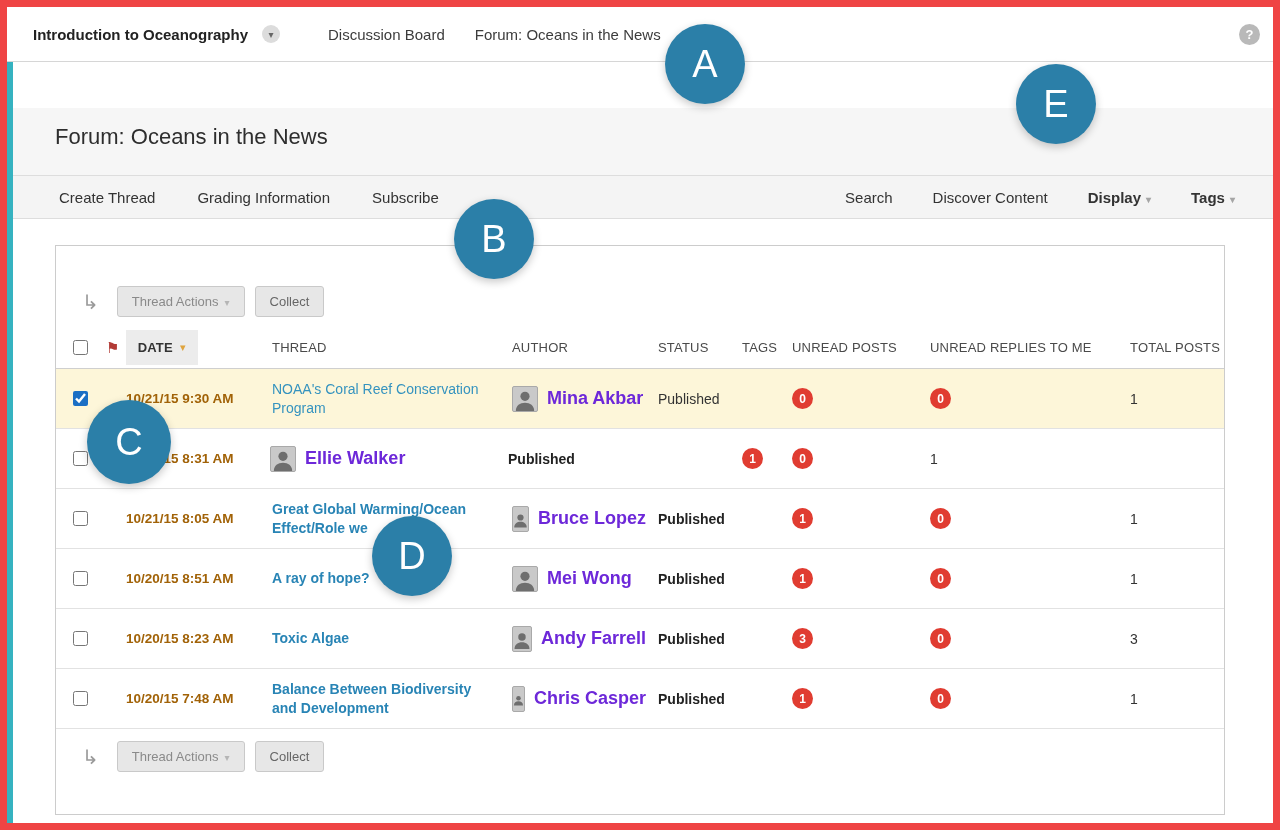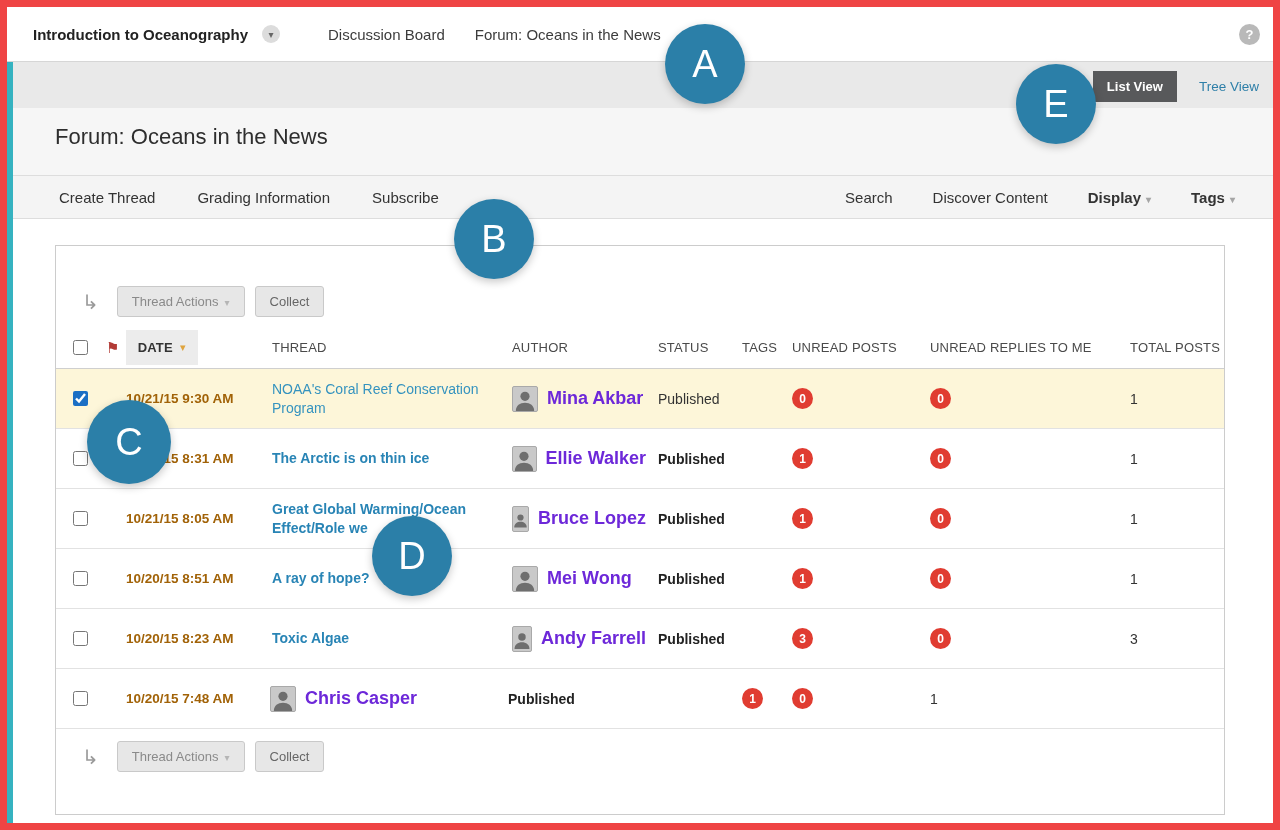--- a/index.html
+++ b/index.html
@@ -128,26 +128,20 @@
   <div class="topbar">
     <span class="course-title">Introduction to Oceanography</span>
     <span class="crumb-chevron">▾</span>
     <span class="crumb first">Discussion Board</span>
     <span class="crumb second">Forum: Oceans in the News</span>
     <span class="help-circle">?</span>
   </div>
 
   <div class="teal-stripe"></div>
 
-  <div class="grayband">
-    <div class="view-toggle">
-      <span class="list-view-btn">List View</span>
-      <span class="tree-view-link">Tree View</span>
-    </div>
-  </div>
 
   <div class="titleband">
     <div class="page-title">Forum: Oceans in the News</div>
   </div>
 
   <div class="actionbar">
     <div class="ab-left">
       <span class="ab-item">Create Thread</span>
       <span class="ab-item">Grading Information</span>
       <span class="ab-item">Subscribe</span>
@@ -209,21 +203,20 @@
         <div class="cell-badge"><span class="badge">0</span></div>
         <div class="cell-badge"><span class="badge">0</span></div>
         <div class="cell-total">1</div>
       </div>
 
       <div class="grid row">
         <div class="cb-cell">
             <input type="checkbox" style="">
           </div>
         <div class="cell-date">10/21/15 8:31 AM</div>
-        <div class="cell-thread"><a class="thread-link">The Arctic is on thin ice</a></div>
         <div class="cell-author">
           <span class="avatar">
               <svg width="22" height="22" viewBox="0 0 24 24">
                 <circle cx="12" cy="8" r="5" fill="#6e6e6e"></circle>
                 <path d="M2 24c0-6 4.5-9 10-9s10 3 10 9z" fill="#6e6e6e"></path>
               </svg>
             </span>
           <span class="author-name">Ellie Walker</span>
         </div>
         <div class="cell-status">Published</div>
@@ -297,20 +290,21 @@
         <div class="cell-badge"><span class="badge">3</span></div>
         <div class="cell-badge"><span class="badge">0</span></div>
         <div class="cell-total">3</div>
       </div>
 
       <div class="grid row">
         <div class="cb-cell">
             <input type="checkbox" style="">
           </div>
         <div class="cell-date">10/20/15 7:48 AM</div>
+        <div class="cell-thread"><a class="thread-link">Balance Between Biodiversity and Development</a></div>
         <div class="cell-author">
           <span class="avatar">
               <svg width="22" height="22" viewBox="0 0 24 24">
                 <circle cx="12" cy="8" r="5" fill="#6e6e6e"></circle>
                 <path d="M2 24c0-6 4.5-9 10-9s10 3 10 9z" fill="#6e6e6e"></path>
               </svg>
             </span>
           <span class="author-name">Chris Casper</span>
         </div>
         <div class="cell-status">Published</div>

